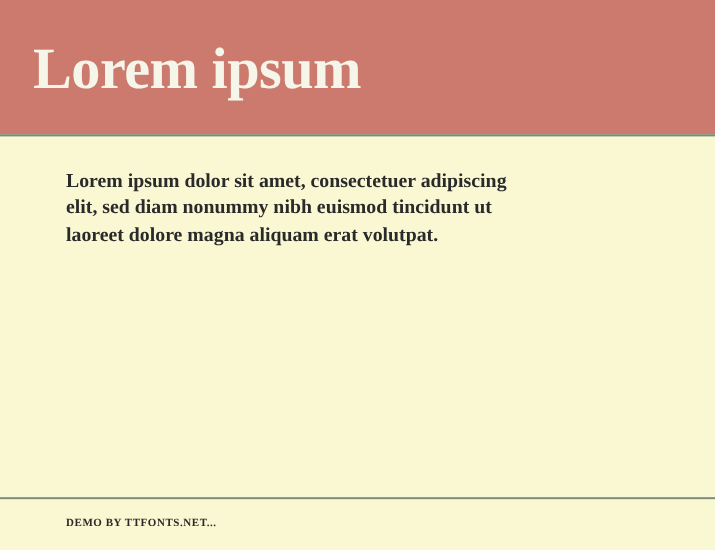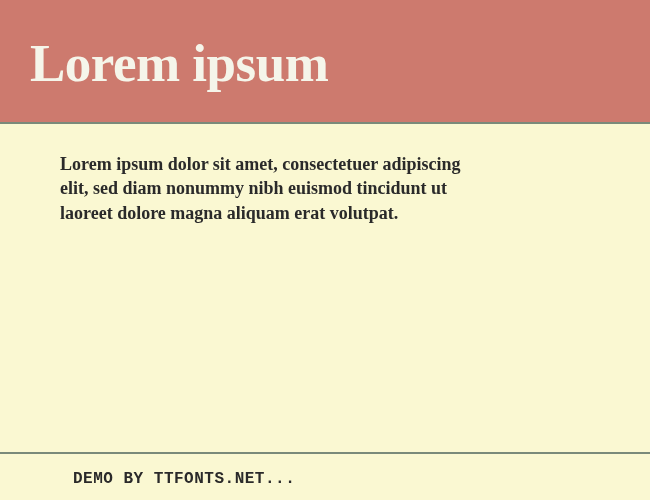--- a/index.html
+++ b/index.html
@@ -44,25 +44,24 @@
       max-width: 420px;
       font-family: Georgia, 'Times New Roman', serif;
     }
     .footer-area {
       background: #faf8d2;
       padding: 16px 60px 14px 60px;
       height: 46px;
     }
     .footer-text {
       color: #2a2a2a;
-      font-size: 16px;
+      font-size: 10px;
       font-weight: 700;
       letter-spacing: 0.5px;
-      font-family: Liberation Mono, monospace;
-      margin-left: 13px;
+      font-family: Liberation Serif, serif;
     }
   </style>
 </head>
 <body>
 
 <div class="header-bar">
   <h1 class="header-title">Lorem ipsum</h1>
 </div>
 
 <div class="content-area">

